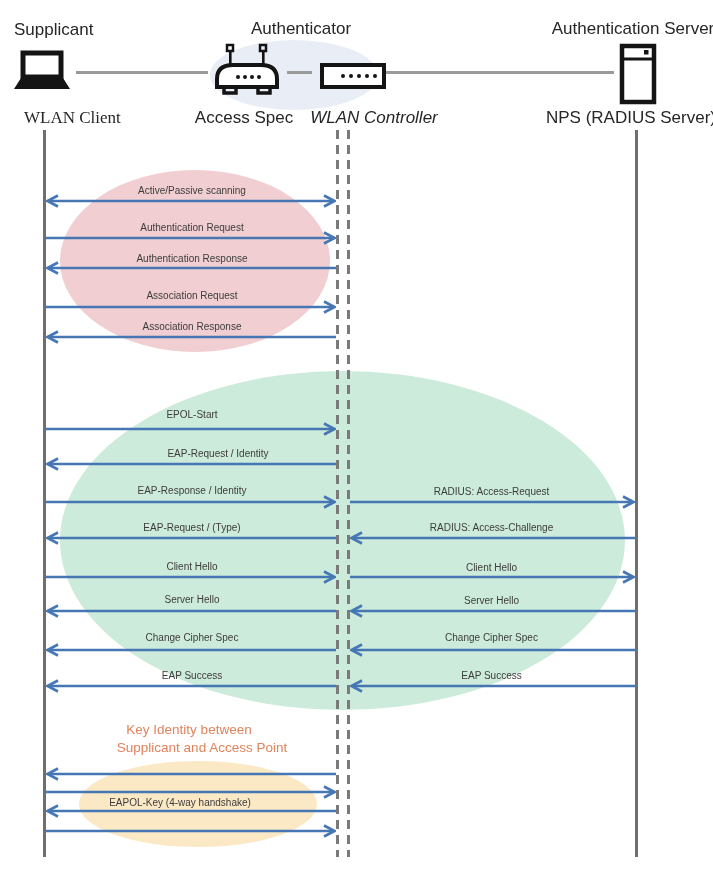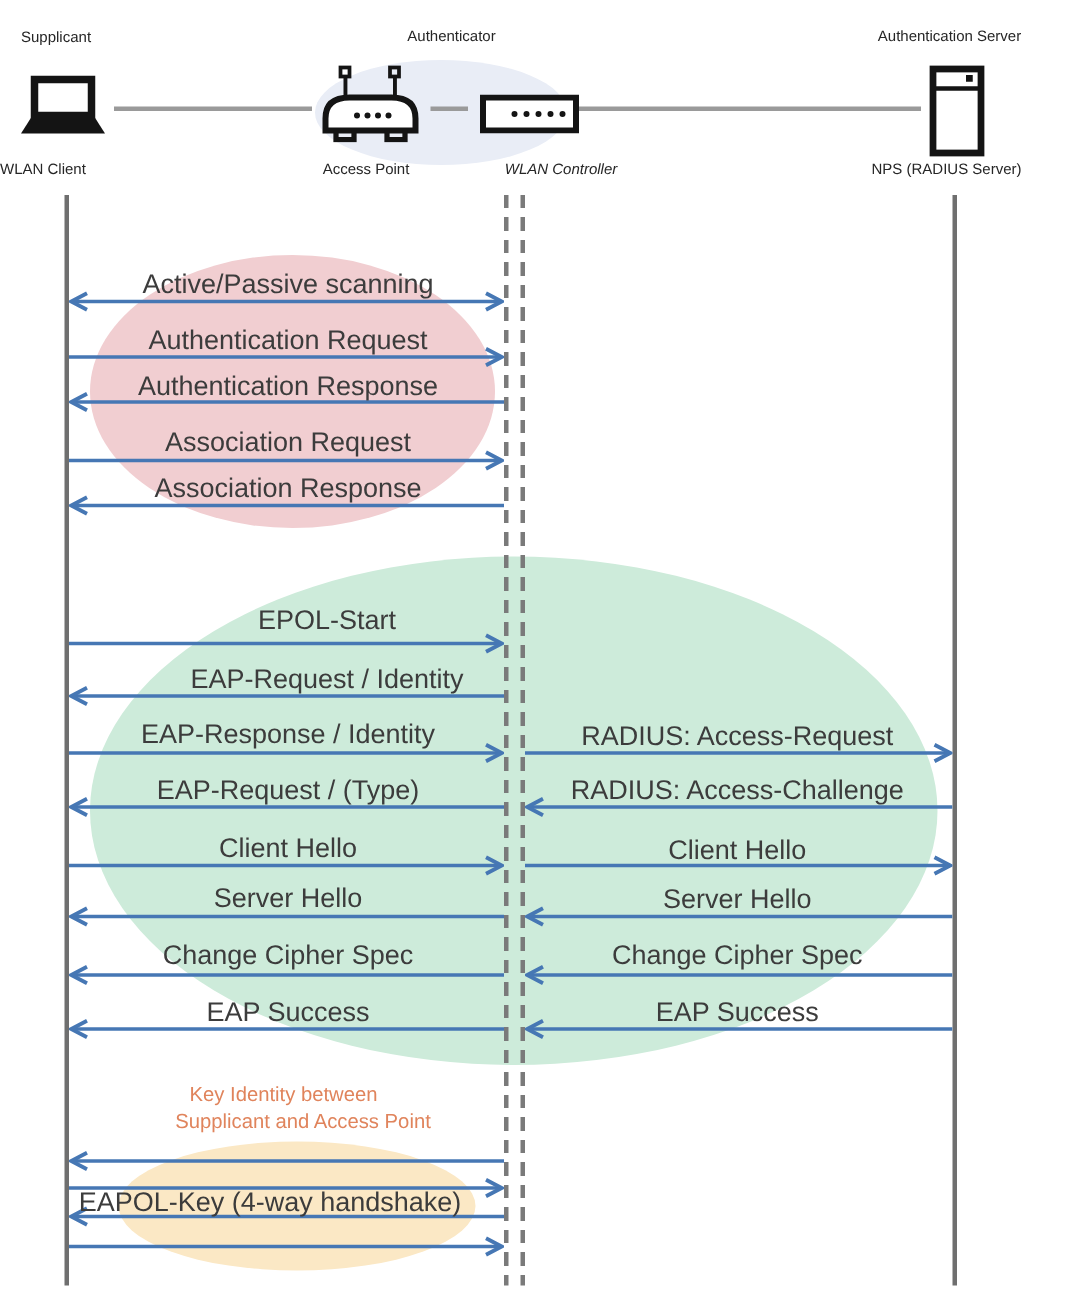--- a/index.html
+++ b/index.html
@@ -2,29 +2,29 @@
 <html><head>
 <meta charset="utf-8">
 <style>
   html,body { margin:0; padding:0; background:#fff; }
   .canvas {
     position:relative; width:713px; height:875px; background:#ffffff;
     font-family:"Liberation Sans", sans-serif; overflow:hidden;
   }
   .ellipse { position:absolute; border-radius:50%; }
   .actor-label {
-    position:absolute; font-size:10px; color:#262626; white-space:nowrap;
+    position:absolute; font-size:17px; color:#262626; white-space:nowrap;
   }
   .centered { transform:translateX(-50%); }
   .phase-title {
     position:absolute; font-size:13.5px; white-space:nowrap; z-index:5;
     transform:translateX(-50%);
   }
   .msg-label {
-    position:absolute; font-size:18px; color:#3c3c3c; white-space:nowrap;
+    position:absolute; font-size:10px; color:#3c3c3c; white-space:nowrap;
     transform:translate(-50%,-50%); z-index:6;
   }
   .arrow-svg { position:absolute; z-index:5; }
   .lifeline-solid {
     position:absolute; width:3px; background:#6f6f6f; z-index:2;
   }
   .lifeline-dashed {
     position:absolute; width:3px; z-index:2;
     background:repeating-linear-gradient(to bottom,#7a7a7a 0 9px,transparent 9px 15px);
   }
@@ -73,22 +73,22 @@
     <circle cx="47" cy="13" r="2" fill="#141414"></circle>
     <circle cx="55" cy="13" r="2" fill="#141414"></circle>
   </svg>
 
   <svg class="icon" style="left:619px; top:43px;" width="38" height="62" viewBox="0 0 38 62">
     <rect x="3" y="3" width="32" height="56" fill="#fff" stroke="#141414" stroke-width="4.5"></rect>
     <line x1="4" y1="16" x2="34" y2="16" stroke="#141414" stroke-width="3"></line>
     <rect x="25" y="7" width="4.5" height="4.5" fill="#141414"></rect>
   </svg>
 
-  <div class="actor-label" style="left:0; top:108px;">WLAN Client</div>
-  <div class="actor-label centered" style="left:244px; top:108px;">Access Point</div>
+  <div class="actor-label" style="left:24px; top:108px;font-family:Liberation Serif, serif;">WLAN Client</div>
+  <div class="actor-label centered" style="left:244px; top:108px;">Access Spec</div>
   <div class="actor-label centered" style="left:374px; top:108px;font-style:italic;">WLAN Controller</div>
   <div class="actor-label centered" style="left:631px; top:108px;">NPS (RADIUS Server)</div>
 
   <div class="lifeline-solid" style="left:43px; top:130px; height:727px;"></div>
   <div class="lifeline-dashed" style="left:336px; top:130px; height:727px;"></div>
   <div class="lifeline-dashed" style="left:347px; top:130px; height:727px;"></div>
   <div class="lifeline-solid" style="left:635px; top:130px; height:727px;"></div>
 
   <div class="ellipse" style="left:60px; top:170px; width:270px; height:182px; background:#F1CED1; z-index:1;"></div>
   <div class="ellipse" style="left:60px; top:371px; width:565px; height:339px; background:#CDEBDA; z-index:1;"></div>
@@ -121,21 +121,21 @@
       <div class="msg-label" style="left: 192px; top: 295px;">Association Request</div>
       <svg width="290" height="16" class="arrow-svg" style="left: 46px; top: 329px;">
         <line x1="3" x2="290" y1="8" y2="8" stroke="#4677B4" stroke-width="2.4"></line>
         <polyline points="12,2.5 1.5,8 12,13.5" fill="none" stroke="#4677B4" stroke-width="2.6"></polyline>
       </svg>
       <div class="msg-label" style="left: 192px; top: 326px;">Association Response</div>
       <svg width="290" height="16" class="arrow-svg" style="left: 46px; top: 421px;">
         <line x1="0" x2="287" y1="8" y2="8" stroke="#4677B4" stroke-width="2.4"></line>
         <polyline points="278,2.5 288.5,8 278,13.5" fill="none" stroke="#4677B4" stroke-width="2.6"></polyline>
       </svg>
-      <div class="msg-label" style="left: 192px; top: 414px; margin-left: 26px;">EPOL-Start</div>
+      <div class="msg-label" style="left: 192px; top: 414px;">EPOL-Start</div>
       <svg width="290" height="16" class="arrow-svg" style="left: 46px; top: 456px;">
         <line x1="3" x2="290" y1="8" y2="8" stroke="#4677B4" stroke-width="2.4"></line>
         <polyline points="12,2.5 1.5,8 12,13.5" fill="none" stroke="#4677B4" stroke-width="2.6"></polyline>
       </svg>
       <div class="msg-label" style="left: 192px; top: 453px; margin-left: 26px;">EAP-Request / Identity</div>
       <svg width="290" height="16" class="arrow-svg" style="left: 46px; top: 494px;">
         <line x1="0" x2="287" y1="8" y2="8" stroke="#4677B4" stroke-width="2.4"></line>
         <polyline points="278,2.5 288.5,8 278,13.5" fill="none" stroke="#4677B4" stroke-width="2.6"></polyline>
       </svg>
       <div class="msg-label" style="left: 192px; top: 490px; text-align: right;">EAP-Response / Identity</div>

